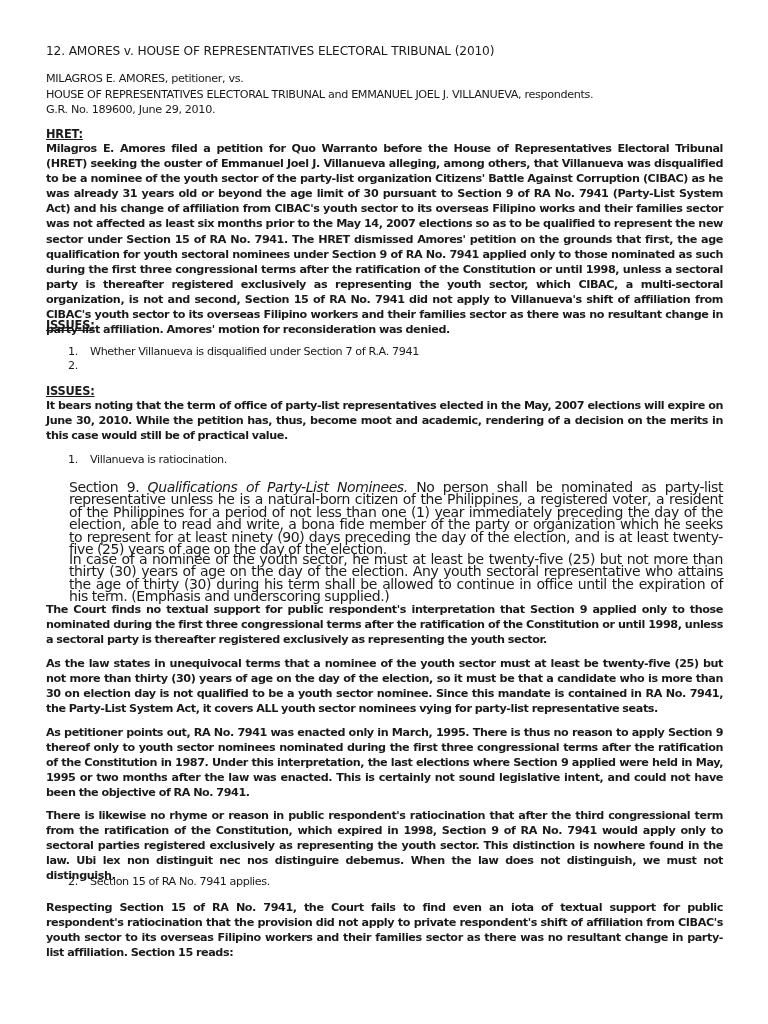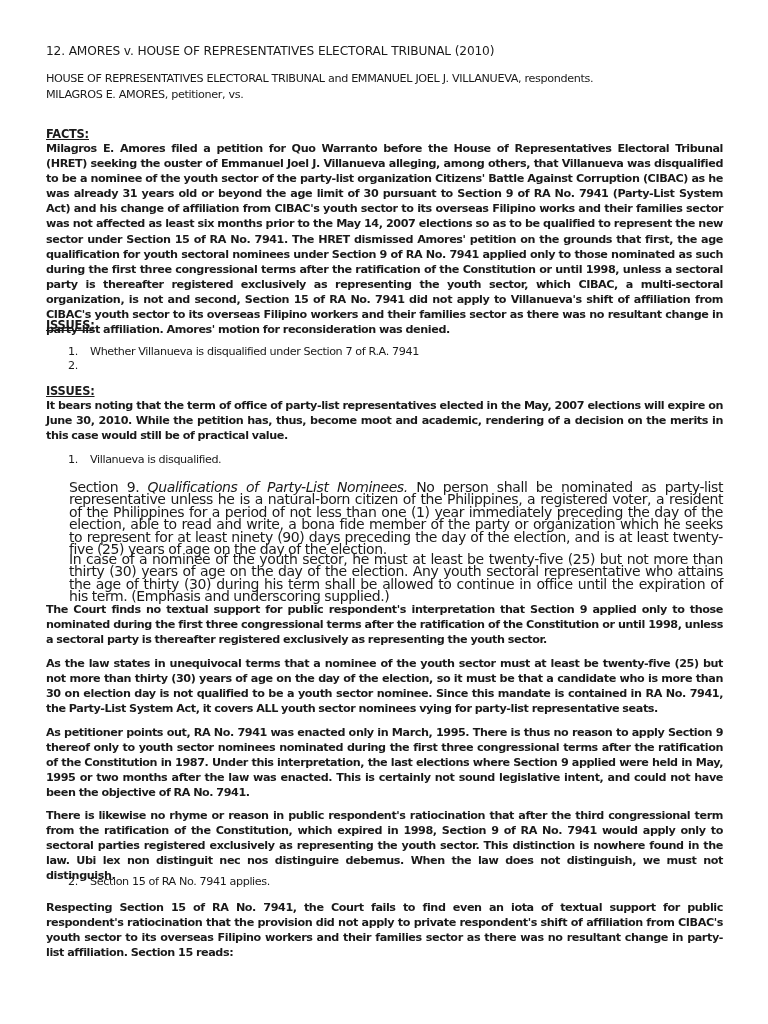--- a/index.html
+++ b/index.html
@@ -106,44 +106,45 @@
     .quote em { font-style: italic; }
   </style>
 </head>
 <body>
 
 <div class="page">
 
   <div class="title">12. AMORES v. HOUSE OF REPRESENTATIVES ELECTORAL TRIBUNAL (2010)</div>
 
   <div class="parties">
+    <div>MILAGROS E. AMORES, petitioner, vs.</div>
     <div>HOUSE OF REPRESENTATIVES ELECTORAL TRIBUNAL and EMMANUEL JOEL J. VILLANUEVA, respondents.</div>
-    <div>MILAGROS E. AMORES, petitioner, vs.</div>
+    <div>G.R. No. 189600, June 29, 2010.</div>
   </div>
 
-  <div class="heading" style="top:127px;">FACTS:</div>
+  <div class="heading" style="top:127px;">HRET:</div>
   <div class="para" style="top:141px;">Milagros E. Amores filed a petition for Quo Warranto before the House of Representatives Electoral Tribunal (HRET) seeking the ouster of Emmanuel Joel J. Villanueva alleging, among others, that Villanueva was disqualified to be a nominee of the youth sector of the party-list organization Citizens' Battle Against Corruption (CIBAC) as he was already 31 years old or beyond the age limit of 30 pursuant to Section 9 of RA No. 7941 (Party-List System Act) and his change of affiliation from CIBAC's youth sector to its overseas Filipino works and their families sector was not affected as least six months prior to the May 14, 2007 elections so as to be qualified to represent the new sector under Section 15 of RA No. 7941. The HRET dismissed Amores' petition on the grounds that first, the age qualification for youth sectoral nominees under Section 9 of RA No. 7941 applied only to those nominated as such during the first three congressional terms after the ratification of the Constitution or until 1998, unless a sectoral party is thereafter registered exclusively as representing the youth sector, which CIBAC, a multi-sectoral organization, is not and second, Section 15 of RA No. 7941 did not apply to Villanueva's shift of affiliation from CIBAC's youth sector to its overseas Filipino workers and their families sector as there was no resultant change in party-list affiliation. Amores' motion for reconsideration was denied.</div>
 
   <div class="heading" style="top:318px;">ISSUES:</div>
   <ul class="issue-list" style="top:345px;">
     <li>
       <span class="num">1.</span>
       <span>Whether Villanueva is disqualified under Section 7 of R.A. 7941</span>
     </li>
     <li>
       <span class="num">2.</span>
     </li>
   </ul>
 
   <div class="heading" style="top:384px;">ISSUES:</div>
   <div class="para" style="top:398px;">It bears noting that the term of office of party-list representatives elected in the May, 2007 elections will expire on June 30, 2010. While the petition has, thus, become moot and academic, rendering of a decision on the merits in this case would still be of practical value.</div>
 
   <div class="ruling-item" style="top:453px;">
     <span class="num">1.</span>
-    <span class="txt">Villanueva is disqualified.</span>
+    <span class="txt">Villanueva is ratiocination.</span>
   </div>
 
   <div class="quote" style="top:481px;">
     <span>Section 9.</span>
     <em>Qualifications of Party-List Nominees.</em>
     <span>No person shall be nominated as party-list representative unless he is a natural-born citizen of the Philippines, a registered voter, a resident of the Philippines for a period of not less than one (1) year immediately preceding the day of the election, able to read and write, a bona fide member of the party or organization which he seeks to represent for at least ninety (90) days preceding the day of the election, and is at least twenty-five (25) years of age on the day of the election.</span>
   </div>
 
   <div class="quote" style="top:553px;">In case of a nominee of the youth sector, he must at least be twenty-five (25) but not more than thirty (30) years of age on the day of the election. Any youth sectoral representative who attains the age of thirty (30) during his term shall be allowed to continue in office until the expiration of his term. (Emphasis and underscoring supplied.)</div>
 

